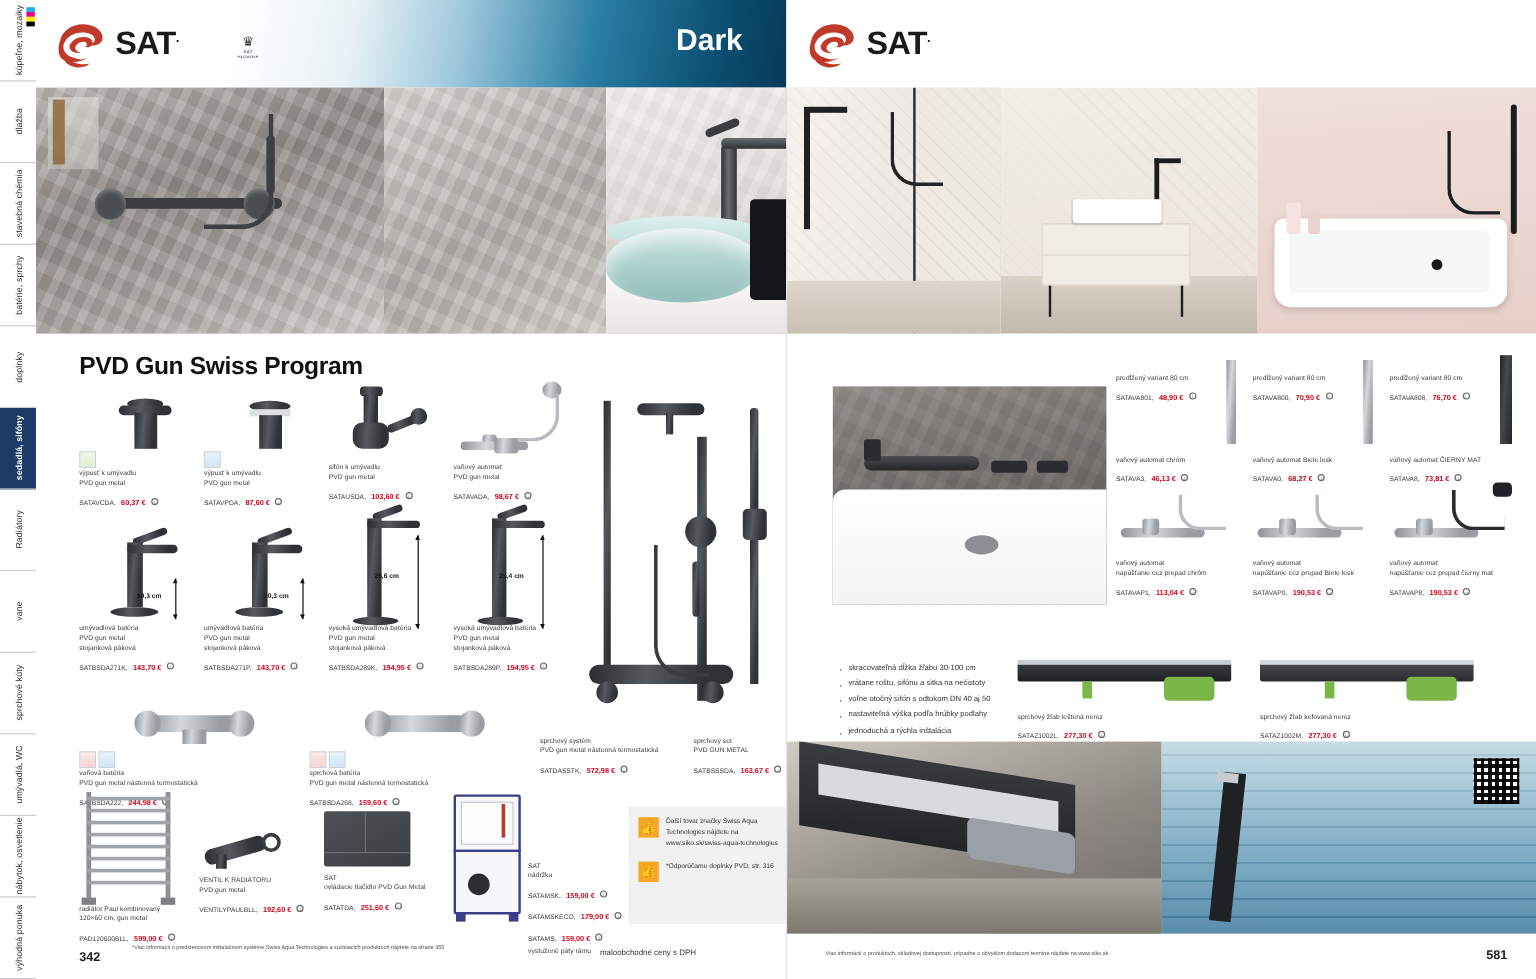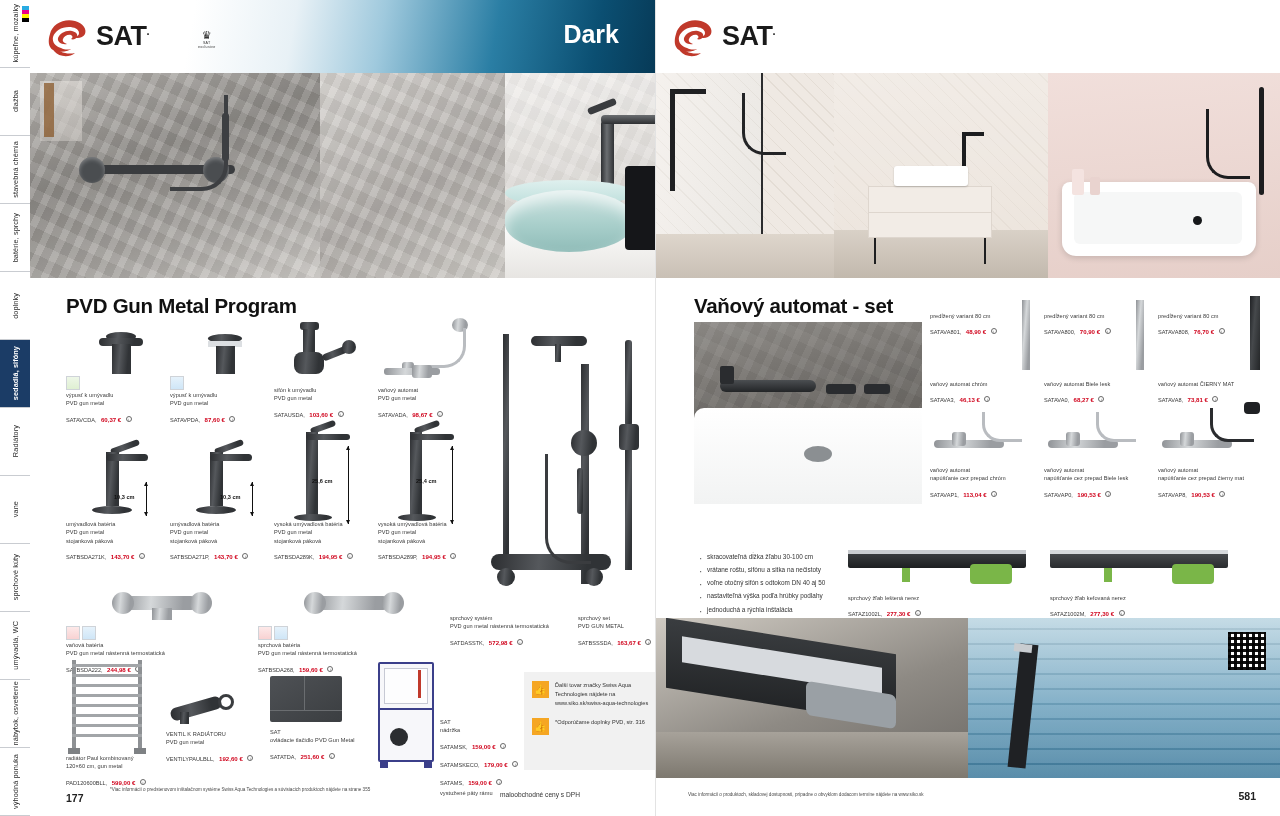--- a/index.html
+++ b/index.html
@@ -248,21 +248,21 @@
           <div class="tm-spout"></div>
           <div class="tm-lever"></div>
         </div>
         <div class="counter"></div>
         <div class="bowl-top"></div>
         <div class="bowl"></div>
         <div class="blackjar"></div>
       </div>
     </div>
 
-    <div class="sect-title" style="position:absolute;left:36px;top:294px">PVD Gun Metal Program</div>
+    <div class="sect-title" style="position:absolute;left:36px;top:294px">PVD Gun Swiss Program</div>
 
     <div class="pcell" style="left:36px;top:330px;width:104px">
       <div class="art" style="height:46px;position:relative">
         <div style="position:absolute;left:40px;top:2px;width:30px;height:9px;border-radius:50%;" class="g-dark"></div>
         <div style="position:absolute;left:33px;top:8px;width:44px;height:8px;border-radius:4px;" class="g-dark"></div>
         <div style="position:absolute;left:46px;top:14px;width:19px;height:30px;" class="g-dark"></div>
       </div>
       <div style="display:flex;gap:2px;margin-bottom:1px">
         <div class="badge" style="background:linear-gradient(180deg,#eef7e8,#dff0d2)"></div>
       </div>
@@ -531,21 +531,21 @@
       <div class="noterow" style="margin-bottom:9px">
         <div class="thumbup">👍</div>
         <div class="notetxt">Ďalší tovar značky Swiss Aqua Technologies nájdete na www.siko.sk/swiss-aqua-technologies</div>
       </div>
       <div class="noterow">
         <div class="thumbup">👍</div>
         <div class="notetxt">*Odporúčame doplnky PVD, str. 316</div>
       </div>
     </div>
 
-    <div class="folio" style="position:absolute;left:36px;top:792px">177</div>
+    <div class="folio" style="position:absolute;left:36px;top:792px">342</div>
     <div class="fineprint" style="position:absolute;left:80px;top:787px;width:420px">*Viac informácií o predstenovom inštalačnom systéme Swiss Aqua Technologies a súvisiacich produktoch nájdete na strane 355</div>
     <div class="retail" style="position:absolute;left:470px;top:791px">maloobchodné ceny s DPH</div>
   </div>
 
   <div class="leaf right">
 
     <div class="hdr">
       <div class="logo">
         <svg class="logo-mark" viewBox="0 0 48 44">
           <path d="M8 20c2-10 14-16 25-13 8 2 12 8 10 13-2 4-8 5-12 3 3 0 6-1 6-4 0-4-5-6-10-6-8 0-14 4-16 10-1 5 2 9 8 11 4 2 9 2 12 0-5 4-14 5-20 2C6 33 6 26 8 20z" fill="#c0392b"></path>
@@ -579,21 +579,20 @@
               <div class="tub-inner"></div>
               <div class="tub-drain"></div>
             </div>
         <div class="blackrail"></div>
         <div style="position:absolute;right:30px;top:36px;width:44px;height:70px;border-left:3px solid #1c1d1f;border-bottom:3px solid #1c1d1f;border-radius:0 0 0 22px"></div>
         <div style="position:absolute;left:24px;top:96px;width:12px;height:26px;background:#f4e3e0;border-radius:2px"></div>
         <div style="position:absolute;left:42px;top:104px;width:10px;height:18px;background:#e9d3cf;border-radius:2px"></div>
       </div>
     </div>
 
-    <div class="sect-title" style="position:absolute;left:38px;top:294px">Vaňový automat - set</div>
 
     <div style="position:absolute;left:38px;top:322px;width:228px;height:182px;background:linear-gradient(170deg,#8d8a86,#6f6c68 45%,#57544f)">
       <div class="stone-vein" style="opacity:.35"></div>
       <div style="position:absolute;left:0;bottom:0;width:100%;height:96px;background:linear-gradient(180deg,#ffffff,#f2f3f3);border-radius:10px 0 0 0"></div>
       <div style="position:absolute;left:26px;top:58px;width:96px;height:12px;border-radius:6px;background:linear-gradient(180deg,#4b4e51,#232527)"></div>
       <div style="position:absolute;left:26px;top:44px;width:14px;height:18px;background:#2a2c2f;border-radius:2px"></div>
       <div style="position:absolute;left:132px;top:62px;width:30px;height:10px;background:#2a2c2f;border-radius:3px"></div>
       <div style="position:absolute;left:170px;top:62px;width:26px;height:10px;background:#2a2c2f;border-radius:3px"></div>
       <div style="position:absolute;left:110px;top:124px;width:28px;height:16px;border-radius:50%;background:#8b8f92"></div>
     </div>

